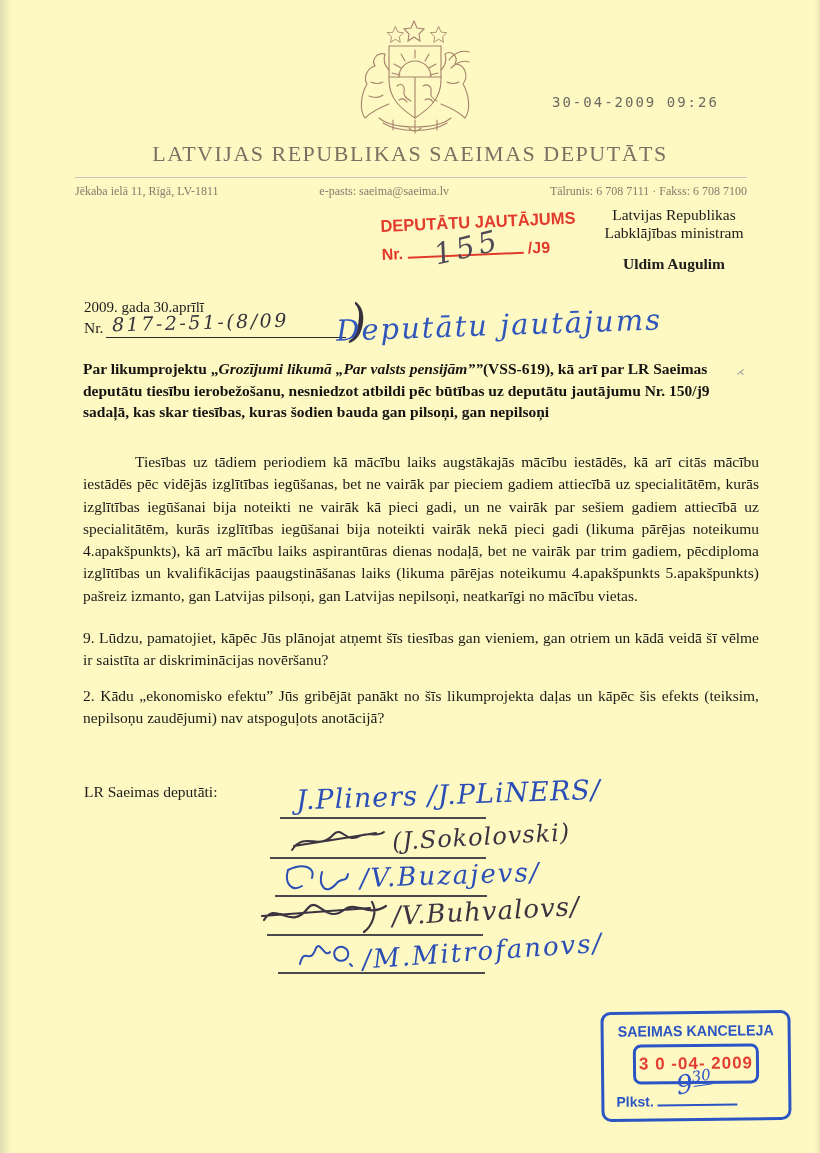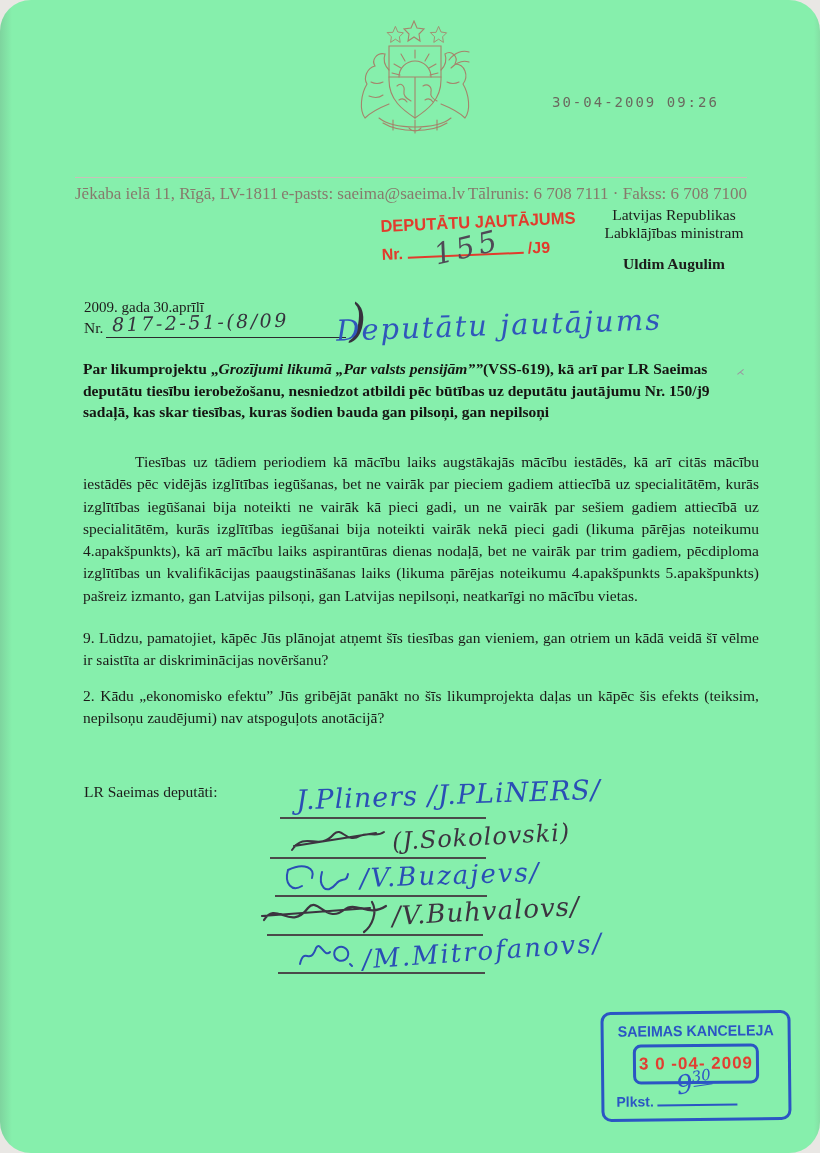--- a/index.html
+++ b/index.html
@@ -1,42 +1,41 @@
 <!DOCTYPE html>
 <html><head>
 <meta charset="utf-8">
 <style>
   * { margin:0; padding:0; box-sizing:border-box; }
   html,body { width:820px; }
   body { font-family:"Liberation Serif", serif; background:#e9e7e4; }
   .page {
-    position:relative; width:820px; height:1153px; background:#86efac;
+    position:relative; width:820px; height:1153px; background:#fef9c3;
     overflow:hidden;
-    border-radius:31px;
   }
   .page::before { 
     content:""; position:absolute; left:0; top:0; bottom:0; width:12px;
     background:linear-gradient(90deg, rgba(90,90,95,.18), rgba(90,90,95,0));
     pointer-events:none;
   }
   .page::after { 
     content:""; position:absolute; right:0; top:0; bottom:0; width:6px;
     background:linear-gradient(270deg, rgba(120,110,110,.12), rgba(120,110,110,0));
     pointer-events:none;
   }
   .abs { position:absolute; }
 
   
   .scan-timestamp { left:552px; top:94px; font-family:"DejaVu Sans Mono", monospace;
     font-size:14px; letter-spacing:2px; color:#6a695f; }
   .org-title { left:0; top:141px; width:820px; text-align:center; color:#7e6f62;
     font-size:22px; letter-spacing:1.5px; font-family:"Liberation Serif", serif; }
   .head-rule { left:75px; top:177px; width:672px; height:1px; background:#c9c1b8; }
   .addr-row { left:75px; top:184px; width:672px; display:flex;
-    justify-content:space-between; color:#87796c; font-size:17px; }
+    justify-content:space-between; color:#87796c; font-size:12px; }
 
   
   .red-stamp { left:381px; top:213px; width:180px; transform:rotate(-2.5deg);
     color:#e23b2c; }
   .red-stamp-title { font-family:"Liberation Sans", sans-serif; font-weight:bold;
     font-size:17px; letter-spacing:0; white-space:nowrap; transform:scaleX(.97);
     transform-origin:left; }
   .red-nr-row { margin-top:9px; font-family:"Liberation Sans", sans-serif;
     font-weight:bold; font-size:16px; white-space:nowrap; }
   .red-nr-line { display:inline-block; width:116px; border-bottom:2px solid #e23b2c;
@@ -134,20 +133,21 @@
       <path d="M100 40 c6-8 14-10 20-8 M102 48 c6-6 12-8 18-6 M110 62 c-4 2-8 2-12 0"></path>
 
       <path d="M30 98 C45 110 87 110 102 98"></path>
       <path d="M34 103 C50 113 82 113 98 103"></path>
       <path d="M44 100 v10 M88 100 v10 M66 100 v13 M60 108 c3 4 9 4 12 0"></path>
     </g>
   </svg>
 
   <div class="abs scan-timestamp">30-04-2009 09:26</div>
 
+  <div class="abs org-title">LATVIJAS REPUBLIKAS SAEIMAS DEPUTĀTS</div>
   <div class="abs head-rule"></div>
   <div class="abs addr-row">
     <span>Jēkaba ielā 11, Rīgā, LV-1811</span>
     <span>e-pasts: saeima@saeima.lv</span>
     <span>Tālrunis: 6 708 7111 · Fakss: 6 708 7100</span>
   </div>
 
   <div class="abs red-stamp">
     <div class="red-stamp-title">DEPUTĀTU JAUTĀJUMS</div>
     <div class="red-nr-row">

